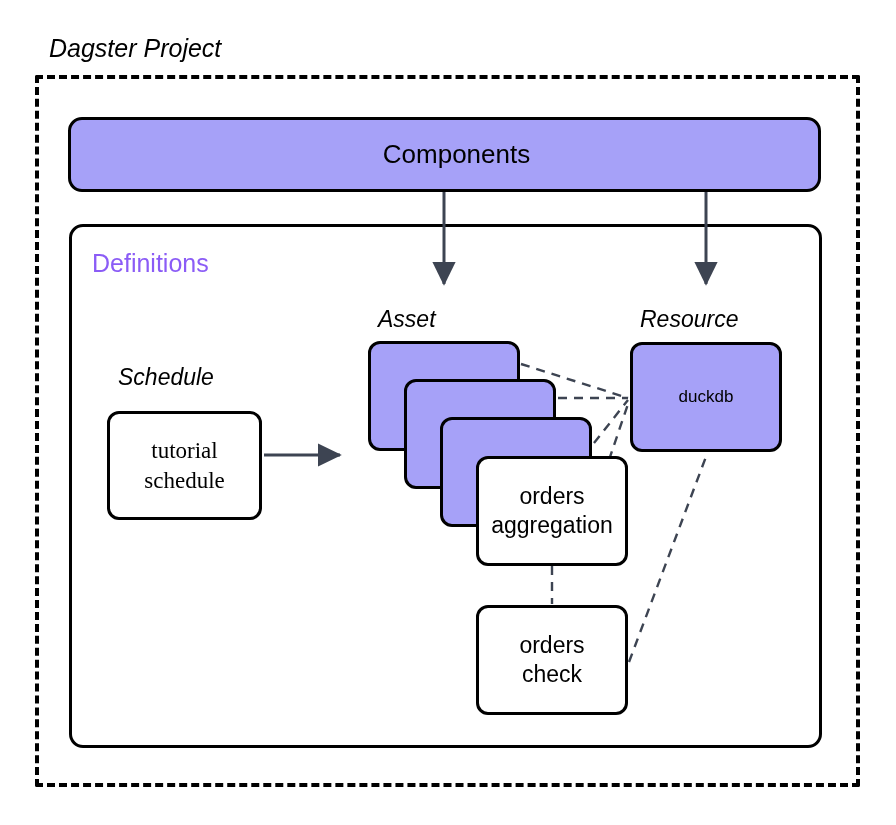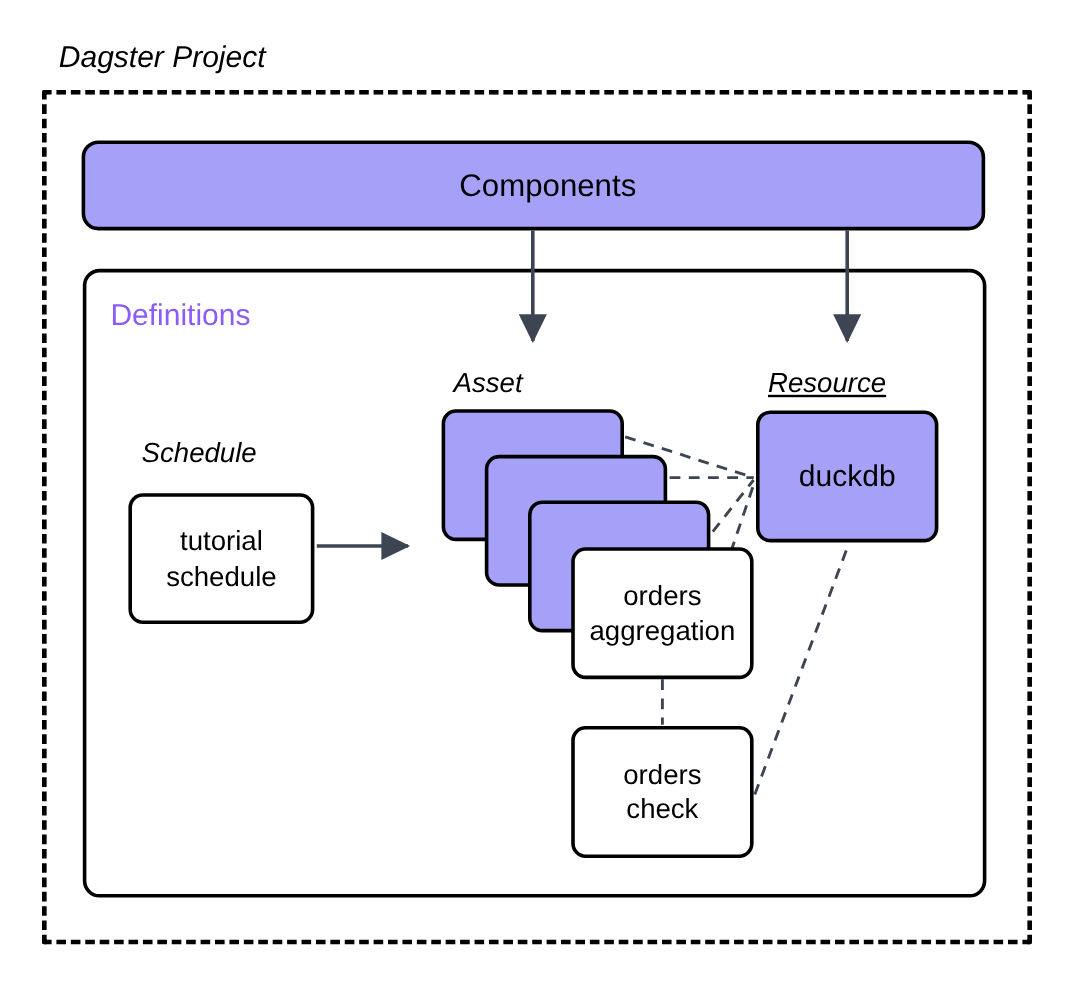--- a/index.html
+++ b/index.html
@@ -74,32 +74,32 @@
     position: absolute;
     color: #8b5cf6;
     z-index: 40;
   }
 
   #frame-title { font-size: 25px; left: 49px; top: 33px; }
   #defs-title  { font-size: 25px; left: 92px; top: 249px; }
 
   #cap-schedule { font-size: 23px; left: 118px; top: 363px; }
   #cap-assets   { font-size: 23px; left: 378px; top: 305px; }
-  #cap-resource { font-size: 23px; left: 640px; top: 305px; text-decoration: underline; }
+  #cap-resource { font-size: 23px; left: 640px; top: 305px; }
   #cap-check    { font-size: 23px; left: 388px; top: 578px; width: 90px; text-align: right; }
 
   #node-components {
     left: 68px; top: 117px; width: 753px; height: 75px;
     font-size: 26px; border-radius: 14px; z-index: 50; padding-left: 24px;
   }
   #node-schedule {
     left: 107px; top: 411px; width: 155px; height: 109px; font-size: 23px; z-index: 30;
   }
   #node-duckdb {
-    left: 630px; top: 342px; width: 152px; height: 110px; font-size: 25px; z-index: 30;
+    left: 630px; top: 342px; width: 152px; height: 110px; font-size: 17px; z-index: 30;
   }
   .asset-card {
     width: 152px; height: 110px; z-index: 10;
   }
   #asset-card-1 { left: 368px; top: 341px; z-index: 11; }
   #asset-card-2 { left: 404px; top: 379px; z-index: 12; }
   #asset-card-3 { left: 440px; top: 417px; z-index: 13; }
   #node-orders-aggregation {
     left: 476px; top: 456px; width: 152px; height: 110px; font-size: 23px; z-index: 20;
   }
@@ -143,21 +143,21 @@
       <line x1="264" y1="455" x2="340" y2="455"></line>
     </g>
   </svg>
 
   <div class="caption" id="cap-schedule">Schedule</div>
   <div class="caption" id="cap-assets">Asset</div>
   <div class="caption" id="cap-resource">Resource</div>
 
   <div class="node purple" id="node-components">Components</div>
 
-  <div class="node" id="node-schedule" style="white-space: pre-line;">tutorial
+  <div class="node" id="node-schedule" style="white-space: pre-line; font-family: Liberation Serif, serif;">tutorial
 schedule</div>
 
   <div class="node purple asset-card" id="asset-card-1"></div>
   <div class="node purple asset-card" id="asset-card-2"></div>
   <div class="node purple asset-card" id="asset-card-3"></div>
 
   <div class="node" id="node-orders-aggregation" style="white-space: pre-line;">orders
 aggregation</div>
 
   <div class="node" id="node-orders-check" style="white-space: pre-line;">orders

